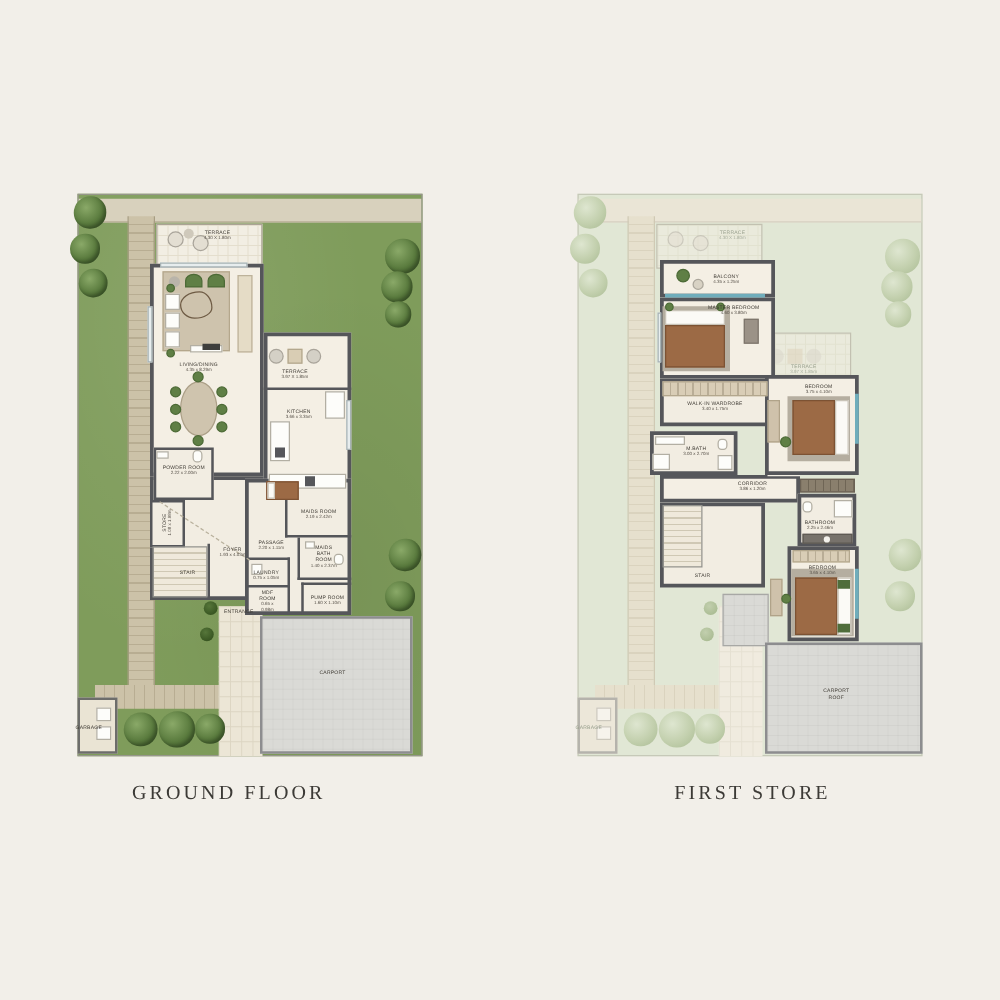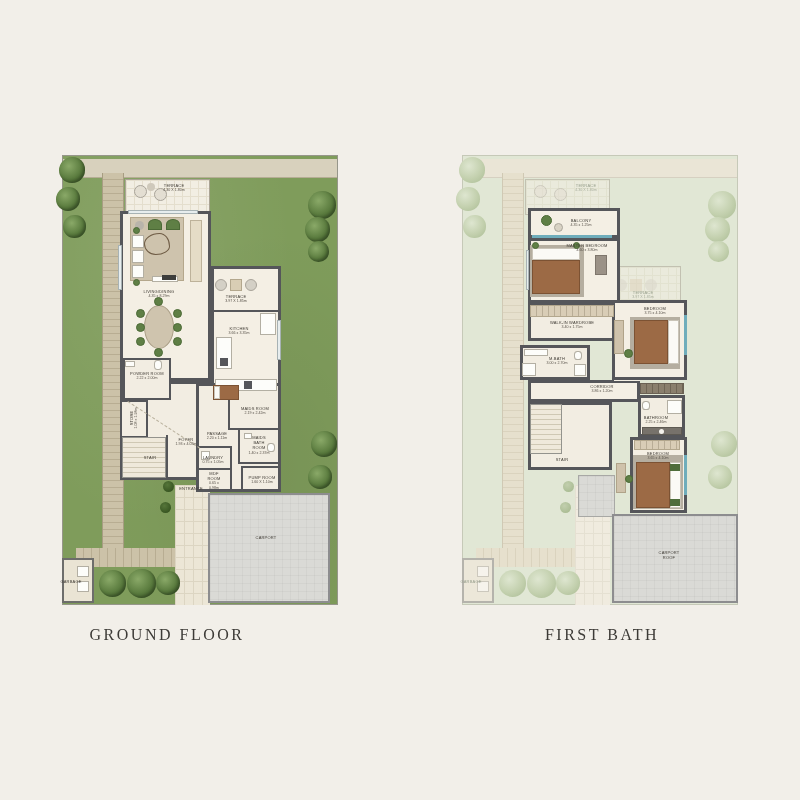--- a/index.html
+++ b/index.html
@@ -348,14 +348,14 @@
       <div class="n">STAIR</div>
     </div>
   <div class="lbl" style="left:207px;top:400px;width:24px">
       <div class="n">CARPORT ROOF</div>
     </div>
   <div class="lbl dim" style="left:9px;top:427px;width:26px">
       <div class="n">GARBAGE</div>
     </div>
 </div>
 
-<div class="cap" style="left:29px">GROUND FLOOR</div>
-<div class="cap" style="left:464px">FIRST BATH</div>
+<div class="cap" style="left:45px">GROUND FLOOR</div>
+<div class="cap" style="left:464px">FIRST STORE</div>
 
 </body></html>

